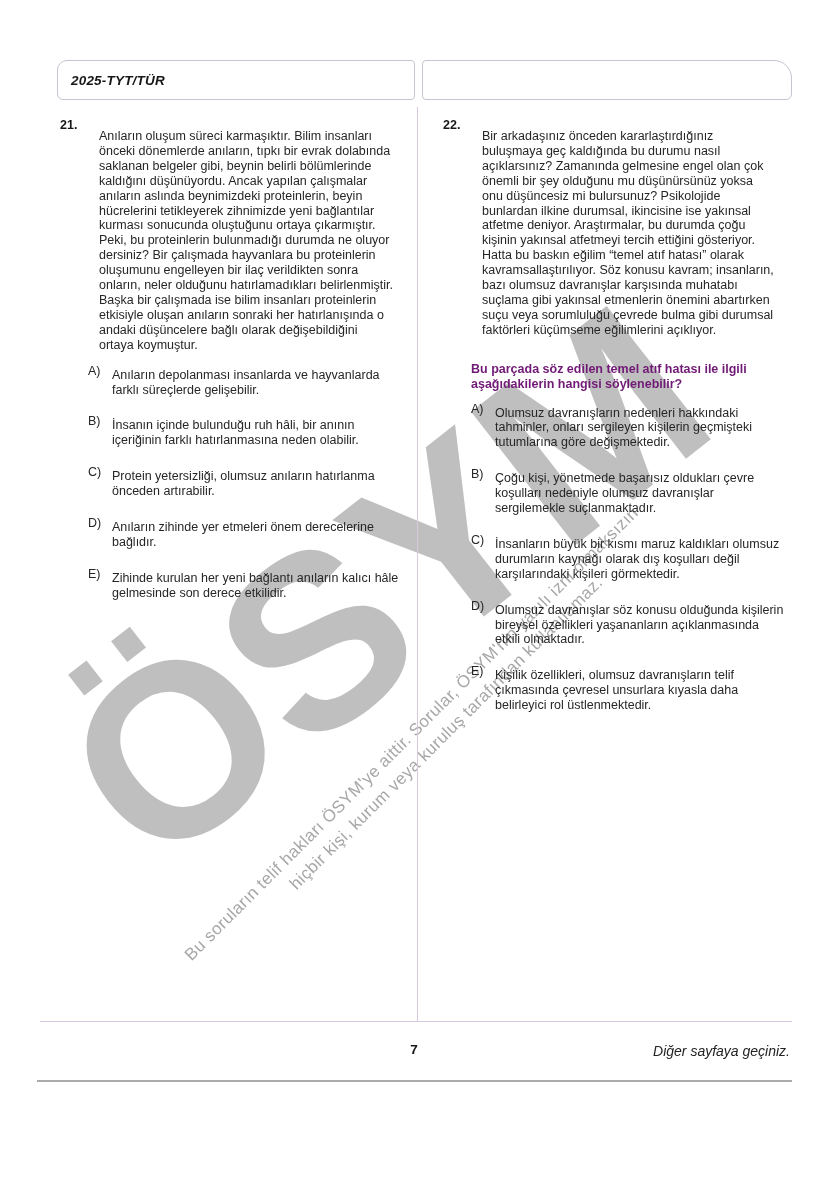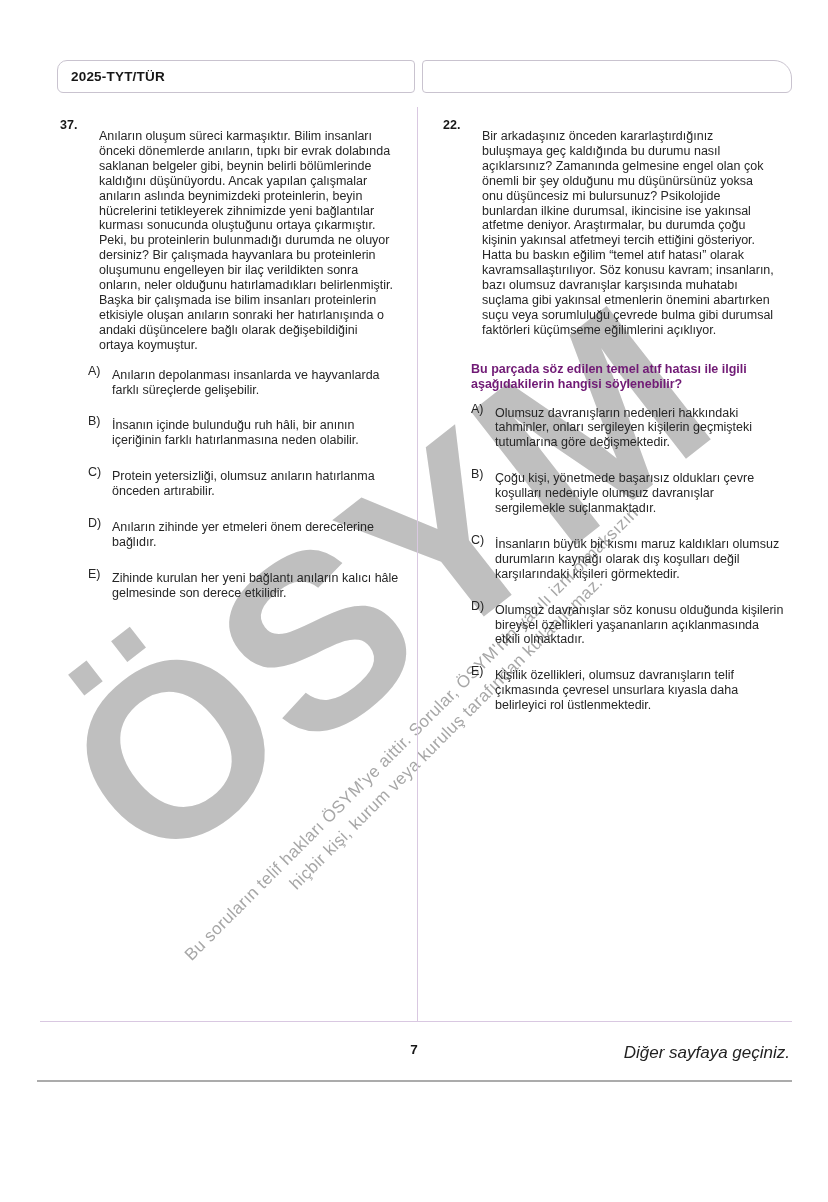--- a/index.html
+++ b/index.html
@@ -21,22 +21,22 @@
     white-space:nowrap; transform-origin:0 50%; transform:rotate(-45deg);
     user-select:none;
   }
   .wm-line1 { left:188px; top:948px; }
   .wm-line2 { left:293px; top:877px; }
 
   
   .content { position:absolute; inset:0; z-index:1; }
 
   .header-box {
-    position:absolute; top:60px; height:33px; box-sizing:border-box;
-    border:1.5px solid #c9c3cf; background:transparent;
+    position:absolute; top:60px; height:40px; box-sizing:border-box;
+    border:1.5px solid #c9c3cf; background:transparent;font-style:italic;
   }
   .header-box.left {
     left:57px; width:358px; border-radius:10px 4px 4px 6px;
     display:flex; align-items:center; padding-left:13px;
   }
   .header-box.right { left:422px; width:370px; border-radius:4px 18px 6px 4px; }
   .exam-code { font-weight:bold; font-size:13.5px; color:#171717; letter-spacing:0.2px; }
 
   .divider { position:absolute; left:417px; top:107px; width:1px; height:914px; background:#d9c8e1; }
 
@@ -48,21 +48,21 @@
   .q-num { width:28px; flex:none; font-weight:bold; color:#171717; }
   .q-passage { margin:11px; flex:1; text-align:left; }
   .q-stem { font-weight:bold; color:#701a75; margin:13px 0 10px 28px; }
   .option { display:flex; margin:0 0 13px 28px; }
   .opt-label { width:20px; flex:none; }
   .opt-text { flex:1; margin:4px; }
 
   .rule-lavender { position:absolute; left:40px; top:1021px; width:752px; height:1px; background:#d9c8e1; }
   .page-number { position:absolute; left:0; top:1042px; width:828px; text-align:center;
                  font-weight:bold; font-size:13.5px; color:#171717; }
-  .footer-note { position:absolute; right:38px; top:1043px; font-style:italic; font-size:17px; color:#222; }
+  .footer-note { position:absolute; right:38px; top:1043px; font-style:italic; font-size:14px; color:#222; }
   .rule-gray { position:absolute; left:37px; top:1080px; width:755px; height:2px; background:#ababab; }
 </style>
 </head>
 <body>
 
 <div class="page">
 
   <div class="wm-layer">
     <div class="wm-brand">ÖSYM</div>
     <div class="wm-line wm-line1">Bu soruların telif hakları ÖSYM'ye aittir. Sorular, ÖSYM'nin yazılı izni olmaksızın</div>
@@ -73,21 +73,21 @@
 
     <div class="header-box left">
       <span class="exam-code">2025-TYT/TÜR</span>
     </div>
     <div class="header-box right"></div>
 
     <div class="divider"></div>
 
     <div class="col first">
       <div class="q-row">
-        <span class="q-num">37.</span>
+        <span class="q-num">21.</span>
         <p class="q-passage">Anıların oluşum süreci karmaşıktır. Bilim insanları önceki dönemlerde anıların, tıpkı bir evrak dolabında saklanan belgeler gibi, beynin belirli bölümlerinde kaldığını düşünüyordu. Ancak yapılan çalışmalar anıların aslında beynimizdeki proteinlerin, beyin hücrelerini tetikleyerek zihnimizde yeni bağlantılar kurması sonucunda oluştuğunu ortaya çıkarmıştır. Peki, bu proteinlerin bulunmadığı durumda ne oluyor dersiniz? Bir çalışmada hayvanlara bu proteinlerin oluşumunu engelleyen bir ilaç verildikten sonra onların, neler olduğunu hatırlamadıkları belirlenmiştir. Başka bir çalışmada ise bilim insanları proteinlerin etkisiyle oluşan anıların sonraki her hatırlanışında o andaki düşüncelere bağlı olarak değişebildiğini ortaya koymuştur.</p>
       </div>
       <div class="option">
         <span class="opt-label">A)</span>
         <p class="opt-text">Anıların depolanması insanlarda ve hayvanlarda farklı süreçlerde gelişebilir.</p>
       </div>
       <div class="option">
         <span class="opt-label">B)</span>
         <p class="opt-text">İnsanın içinde bulunduğu ruh hâli, bir anının içeriğinin farklı hatırlanmasına neden olabilir.</p>
       </div>

